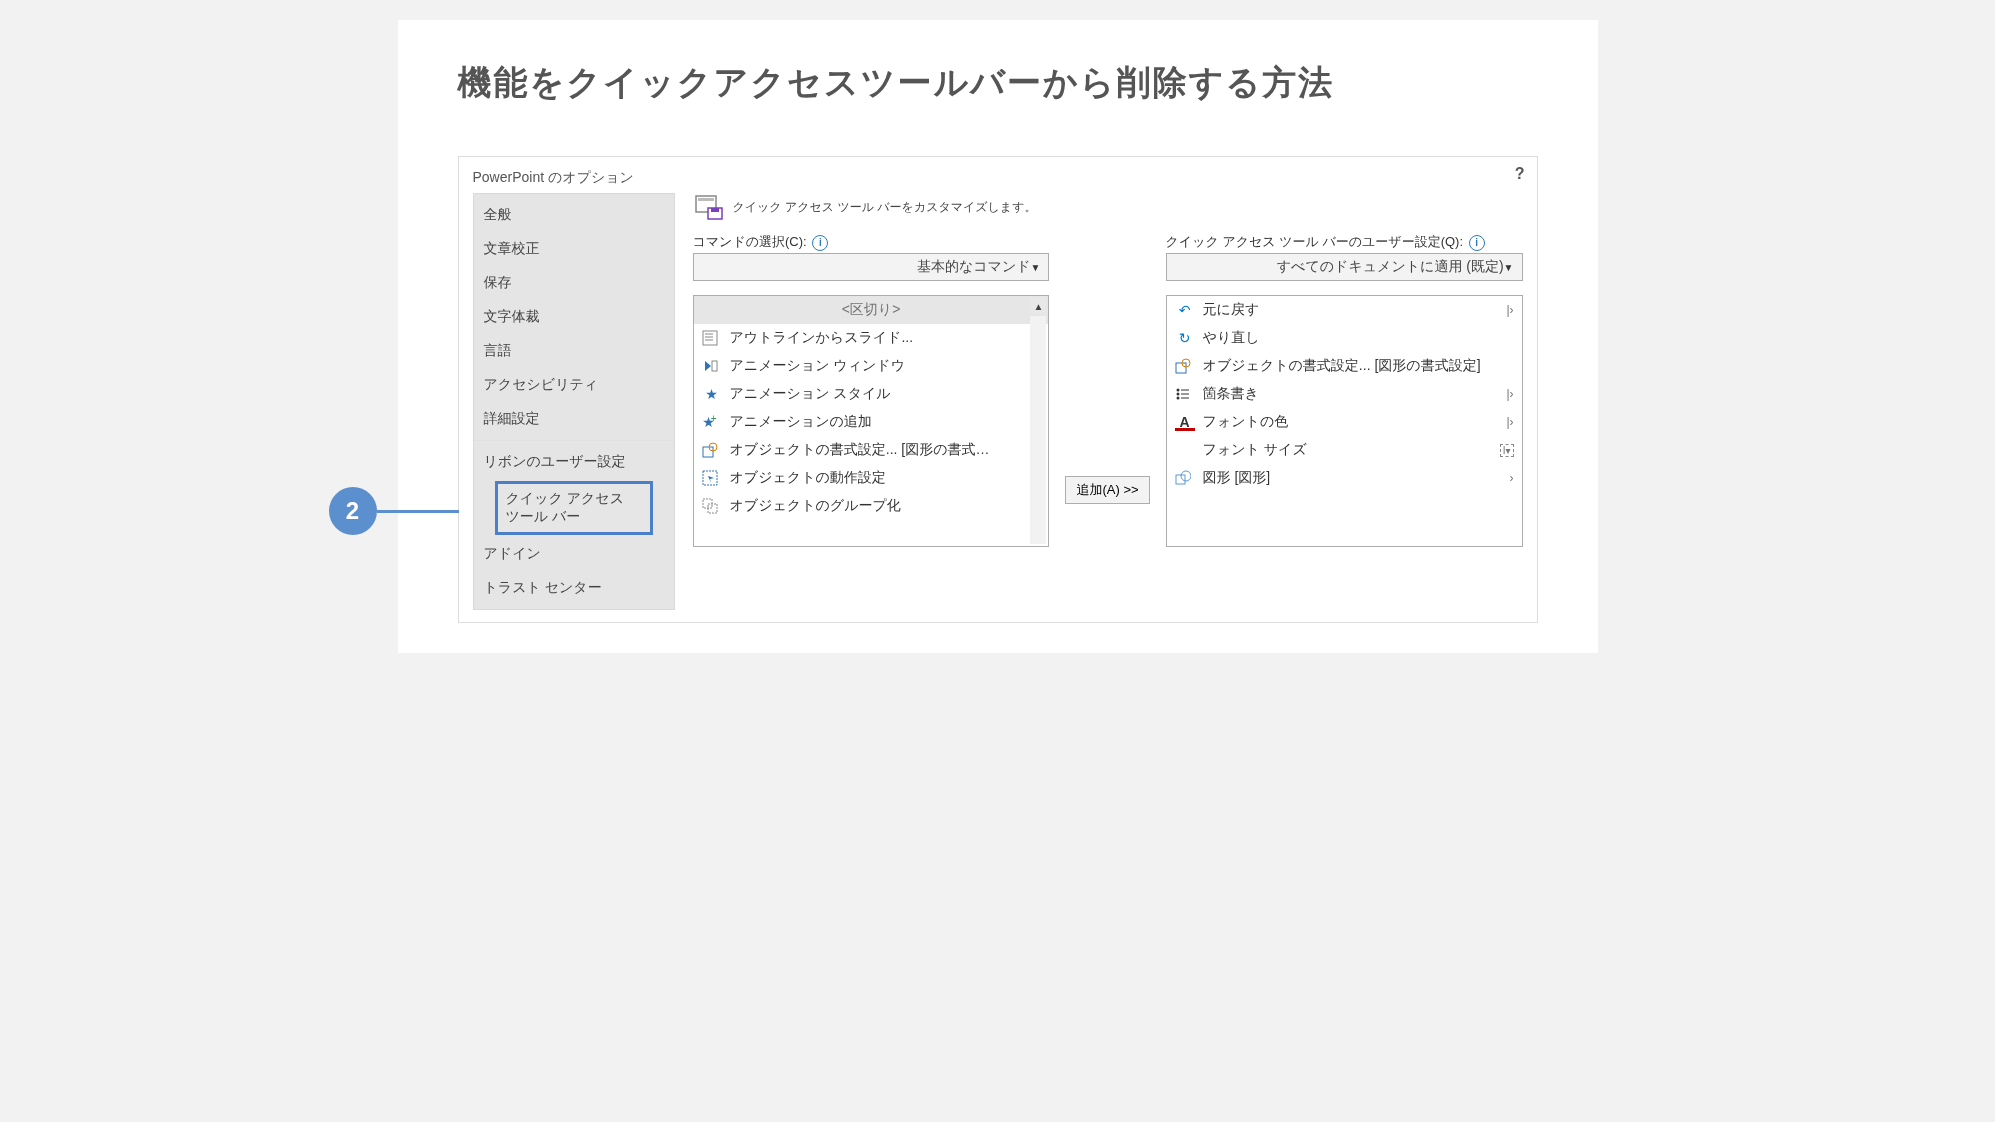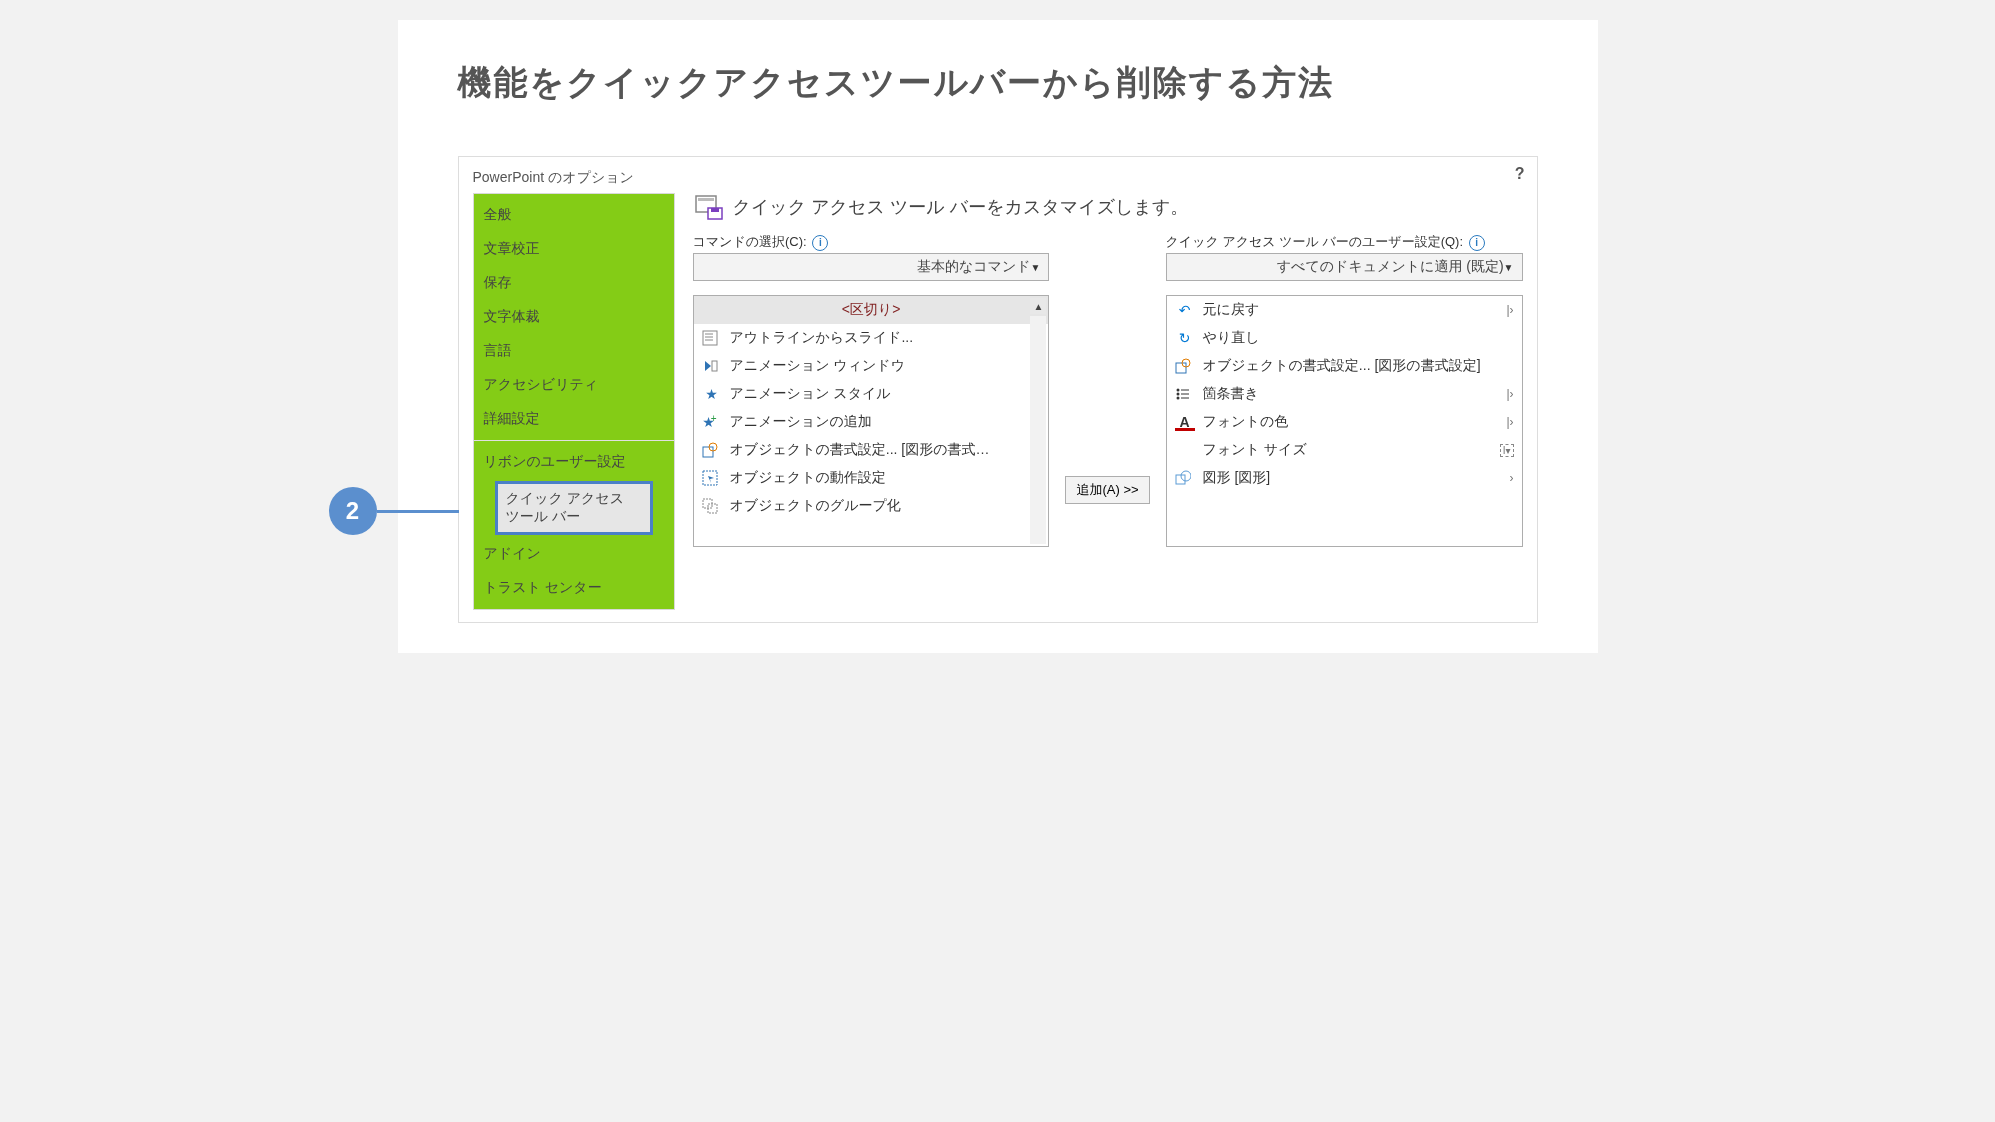--- a/index.html
+++ b/index.html
@@ -2,42 +2,42 @@
 <html><head>
 <meta charset="utf-8">
 <style>
 html,body{margin:0;padding:0;font-family:"Yu Gothic UI","Meiryo",sans-serif;background:#f2f2f2;color:#444}
 .slide{width:1200px;height:auto;margin:20px auto;background:#fff;padding:40px 60px 30px;box-sizing:border-box;position:relative}
 .page-title{font-size:34px;font-weight:700;color:#555;letter-spacing:2px;margin:0 0 50px}
 .dialog{border:1px solid #ddd;background:#fff;padding:12px 14px;position:relative}
 .dialog-header{font-size:14px;color:#555;margin-bottom:6px}
 .help-icon{position:absolute;top:8px;right:12px;font-size:16px;color:#555;font-weight:bold}
 .content{display:flex;gap:18px;align-items:flex-start}
-.sidebar{width:200px;border:1px solid #d9d9d9;padding:4px 0;background:#84cc16}
+.sidebar{width:200px;border:1px solid #d9d9d9;padding:4px 0;background:#e5e5e5}
 .side-item{font-size:14px;color:#444;padding:8px 10px;cursor:pointer}
 .side-divider{border-top:1px solid #e0e0e0;margin:4px 0}
 .side-item.highlight{border:3px solid #4a80c7;background:#e6e6e6;font-weight:400;padding:6px 8px;margin:2px 21px}
 .marker-wrap{position:absolute;left:-130px;top:330px;display:flex;align-items:center;gap:0}
 .marker-circle{width:48px;height:48px;border-radius:50%;background:#5b8fce;color:#fff;font-size:24px;font-weight:700;display:flex;align-items:center;justify-content:center}
 .marker-line{width:82px;height:3px;background:#5b8fce}
 .main{flex:1}
 .top-label-row{display:flex;align-items:center;gap:8px;margin-bottom:12px}
 .top-label-icon{width:32px;height:28px;display:inline-flex;align-items:center;justify-content:center}
-.top-label{font-size:18px}
+.top-label{font-size:12px}
 .two-cols{display:flex;gap:16px}
 .col{flex:1;min-width:0}
 .field-label{font-size:13px;color:#333;margin-bottom:2px}
 .info-icon{display:inline-block;border:1px solid #2a7abf;color:#2a7abf;border-radius:50%;width:14px;height:14px;font-size:10px;text-align:center;line-height:13px;margin-left:2px;font-weight:bold}
 .dropdown{border:1px solid #adadad;background:#f3f3f3;padding:4px 8px;font-size:14px;display:flex;justify-content:flex-end;align-items:center;margin-bottom:14px}
 .dropdown .caret{font-size:10px;color:#333}
 .listbox{border:1px solid #adadad;background:#fff;height:250px;overflow:hidden;position:relative}
 .list-item{display:flex;align-items:center;gap:8px;padding:5px 8px;font-size:14px;color:#333}
 .list-item .icon{width:20px;text-align:center;font-size:14px}
 .list-item.sep{background:#e6e6e6}
-.list-item.sep .label{text-align:center;flex:1;color:#7f1d1d}
+.list-item.sep .label{text-align:center;flex:1;color:#737373}
 .list-item .sub{flex:1}
 .list-item .chev{font-size:12px;color:#777}
 .scroll-up{position:absolute;right:2px;top:2px;width:16px;height:16px;background:#e8e8e8;display:flex;align-items:center;justify-content:center;font-size:10px}
 .scroll-track{position:absolute;right:2px;top:20px;bottom:2px;width:16px;background:#f2f2f2}
 .add-btn{align-self:center;margin-top:200px}
 .add-button{border:1px solid #adadad;background:#f3f3f3;padding:4px 10px;font-size:13px}
 .icon-save{color:#7b3fbf}
 .icon-undo{color:#0078d4}
 .icon-redo{color:#0078d4}
 .icon-star{color:#2f74b5}

